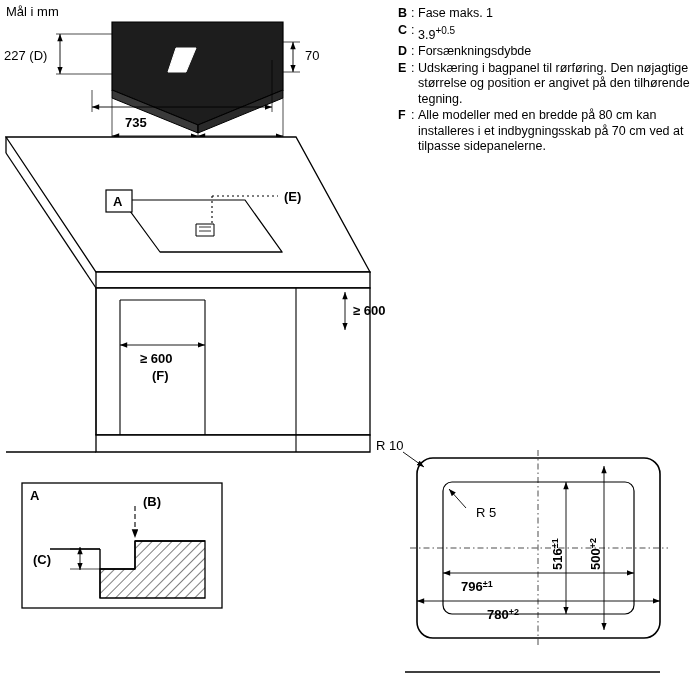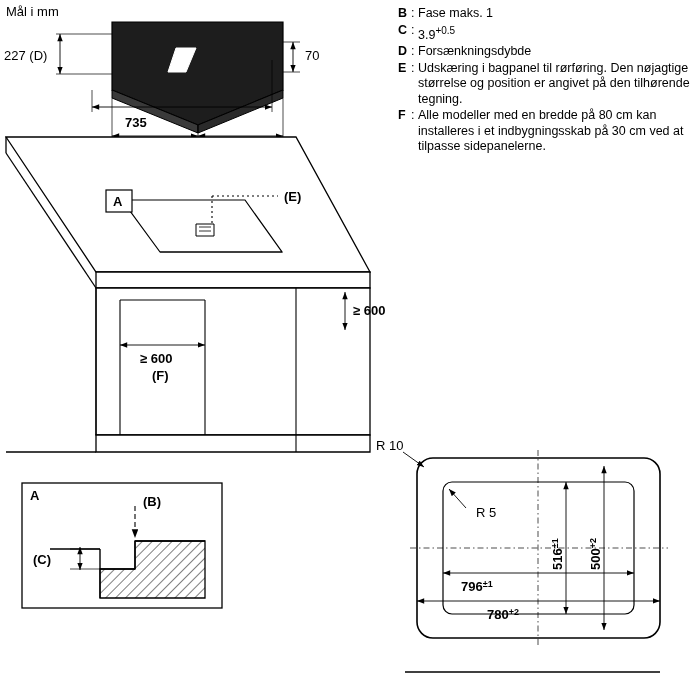--- a/index.html
+++ b/index.html
@@ -46,21 +46,21 @@
       <span class="legend-val">Forsænkningsdybde</span>
     </div>
     <div class="legend-row">
       <span class="legend-key">E</span>
       <span class="legend-colon">:</span>
       <span class="legend-val">Udskæring i bagpanel til rørføring. Den nøjagtige størrelse og position er angivet på den tilhørende tegning.</span>
     </div>
     <div class="legend-row">
       <span class="legend-key">F</span>
       <span class="legend-colon">:</span>
-      <span class="legend-val">Alle modeller med en bredde på 80 cm kan installeres i et indbygningsskab på 30 cm ved at tilpasse sidepanelerne.</span>
+      <span class="legend-val">Alle modeller med en bredde på 80 cm kan installeres i et indbygningsskab på 70 cm ved at tilpasse sidepanelerne.</span>
     </div>
   </div>
 
   <svg viewBox="0 0 700 700" xmlns="http://www.w3.org/2000/svg">
     <defs>
       <marker id="arrEnd" markerWidth="9" markerHeight="9" refX="8" refY="3" orient="auto" markerUnits="strokeWidth">
         <path d="M0,0 L8,3 L0,6 z" fill="#000"></path>
       </marker>
       <marker id="arrStart" markerWidth="9" markerHeight="9" refX="0" refY="3" orient="auto" markerUnits="strokeWidth">
         <path d="M8,0 L0,3 L8,6 z" fill="#000"></path>

